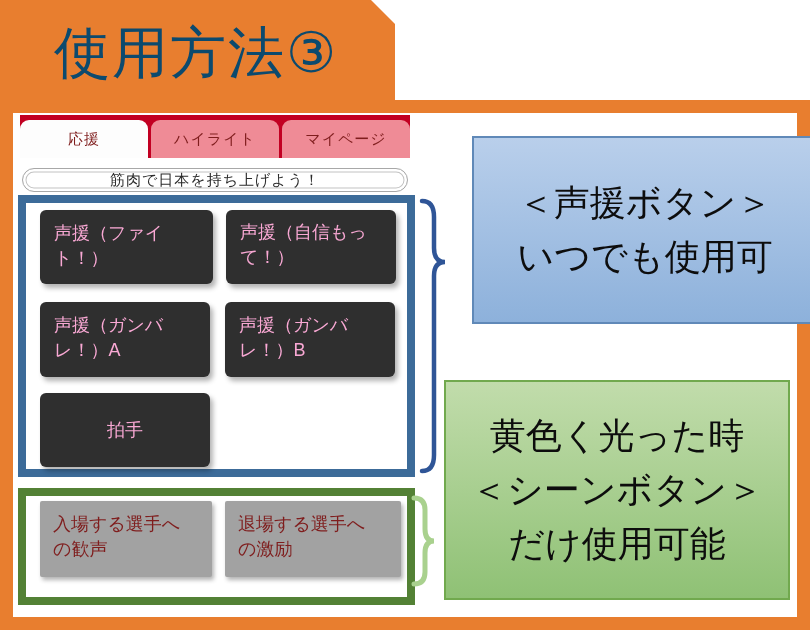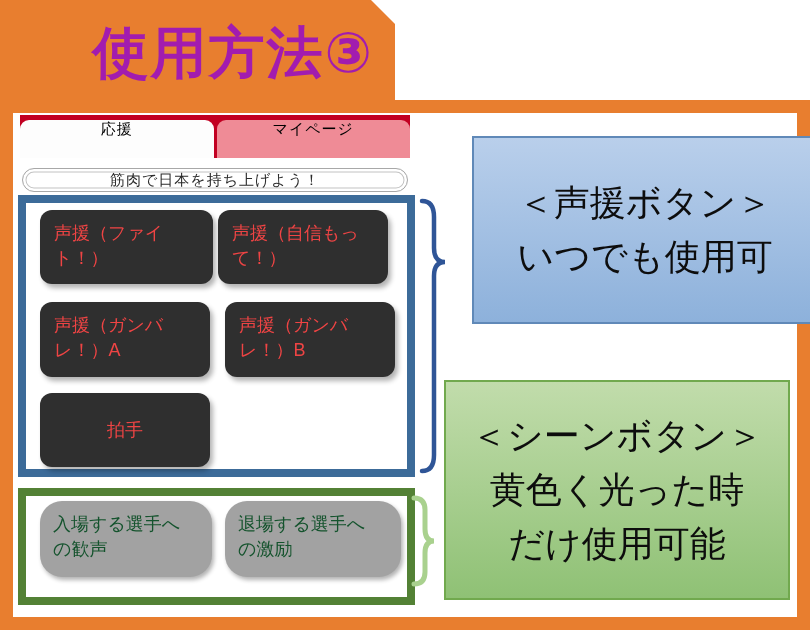--- a/index.html
+++ b/index.html
@@ -15,71 +15,70 @@
     pointer-events:none;
   }
   
   .title-plate{
     position:absolute;left:0;top:0;width:395px;height:113px;
     background:var(--c-orange,#e87e2f);
     clip-path:polygon(0 0,371px 0,395px 24px,395px 113px,0 113px);
   }
   .title-text{
     position:absolute;left:54px;top:16px;width:320px;
-    color:#a21caf;font-size:56px;font-weight:bold;letter-spacing:2px;
+    color:#0c4a6e;font-size:56px;font-weight:normal;letter-spacing:2px;
     white-space:nowrap;
-    text-align:right;
   }
   
   .phone{position:absolute;left:20px;top:115px;width:390px;height:492px;background:#ffffff;}
   .tabbar{
     position:absolute;left:20px;top:115px;width:390px;height:43px;
     background:var(--c-tab-bar-red,#c20022);
     display:flex;gap:3px;padding-top:5px;box-sizing:border-box;
   }
   .tab{
     flex:1;border-radius:9px 9px 0 0;
-    display:flex;justify-content:center;
-    font-size:15px;color:#000000;letter-spacing:1px;
+    display:flex;align-items:center;justify-content:center;
+    font-size:15px;color:#7f1d1d;letter-spacing:1px;
   }
   .tab.active{background:#fdfdfd;}
   .tab.inactive{background:var(--c-tab-inactive-pink,#ef8b96);}
   .banner{
     position:absolute;left:22px;top:168px;width:386px;height:24px;
     box-sizing:border-box;background:#ffffff;
     border:1px solid #a8a8a8;border-radius:14px;
     box-shadow:inset 0 0 0 2.5px #ffffff, inset 0 0 0 3.5px #c2c2c2;
     display:flex;align-items:center;justify-content:center;
     font-size:15px;color:#2b2b2b;letter-spacing:1px;text-align:center;
   }
   
   .blue-box{
     position:absolute;left:18px;top:195px;width:397px;height:282px;
     box-sizing:border-box;border:8px solid var(--c-cheer-outline-blue,#3c6b99);
   }
   .dark-btn{
     position:absolute;background:var(--c-cheer-button-dark,#2f2f2f);
-    border-radius:12px;color:#ef4444;font-size:18px;line-height:25px;
+    border-radius:6px;color:#f9a8d4;font-size:18px;line-height:25px;
     padding:11px 14px;box-sizing:border-box;white-space:pre-line;
     box-shadow:3px 4px 5px rgba(0,0,0,.30);
   }
   .dark-btn.center{display:flex;align-items:center;justify-content:center;padding:3px;}
   .b1{left:40px;top:210px;width:173px;height:74px;}
-  .b2{left:218px;top:210px;width:170px;height:74px;}
+  .b2{left:226px;top:210px;width:170px;height:74px;font-family:Liberation Mono, monospace;}
   .b3{left:40px;top:302px;width:170px;height:75px;}
   .b4{left:225px;top:302px;width:170px;height:75px;}
   .b5{left:40px;top:393px;width:170px;height:74px;}
   
   .green-box{
     position:absolute;left:18px;top:488px;width:397px;height:117px;
     box-sizing:border-box;border:8px solid var(--c-scene-outline-green,#538135);
   }
   .gray-btn{
     position:absolute;background:var(--c-scene-button-gray,#a2a2a2);
-    border-radius:22px;color:#14532d;font-size:18px;line-height:25px;
+    border-radius:2px;color:#7f1d1d;font-size:18px;line-height:25px;
     padding:11px 13px;box-sizing:border-box;white-space:pre-line;
     box-shadow:2px 3px 4px rgba(0,0,0,.30);
   }
   .g1{left:40px;top:501px;width:172px;height:76px;}
   .g2{left:225px;top:501px;width:176px;height:76px;}
   
   .brace{position:absolute;}
   .brace-blue{left:418px;top:197px;}
   .brace-green{left:410px;top:494px;}
   
@@ -109,20 +108,23 @@
 <div class="title-plate"></div>
 <div class="title-text">使用方法③</div>
 
 <div class="phone"></div>
 
 <div class="tabbar">
   <div class="tab active">
     <span>応援</span>
   </div>
   <div class="tab inactive">
+    <span>ハイライト</span>
+  </div>
+  <div class="tab inactive">
     <span>マイページ</span>
   </div>
 </div>
 
 <div class="banner">
   <span>筋肉で日本を持ち上げよう！</span>
 </div>
 
 <div class="blue-box"></div>
 
@@ -149,16 +151,16 @@
 <svg class="brace brace-green" width="26" height="94" viewBox="0 0 26 94">
   <path d="M4 4 Q15 4 15 16 L15 35 Q15 47 24 47 Q15 47 15 59 L15 78 Q15 90 4 90" fill="none" style="stroke:var(--c-scene-brace-green,#a9d18e)" stroke-width="5" stroke-linecap="round"></path>
 </svg>
 
 <div class="note note-cheer">
   <div>＜声援ボタン＞</div>
   <div>いつでも使用可</div>
 </div>
 
 <div class="note note-scene">
+  <div>黄色く光った時</div>
   <div>＜シーンボタン＞</div>
-  <div>黄色く光った時</div>
   <div>だけ使用可能</div>
 </div>
 
 </body></html>

